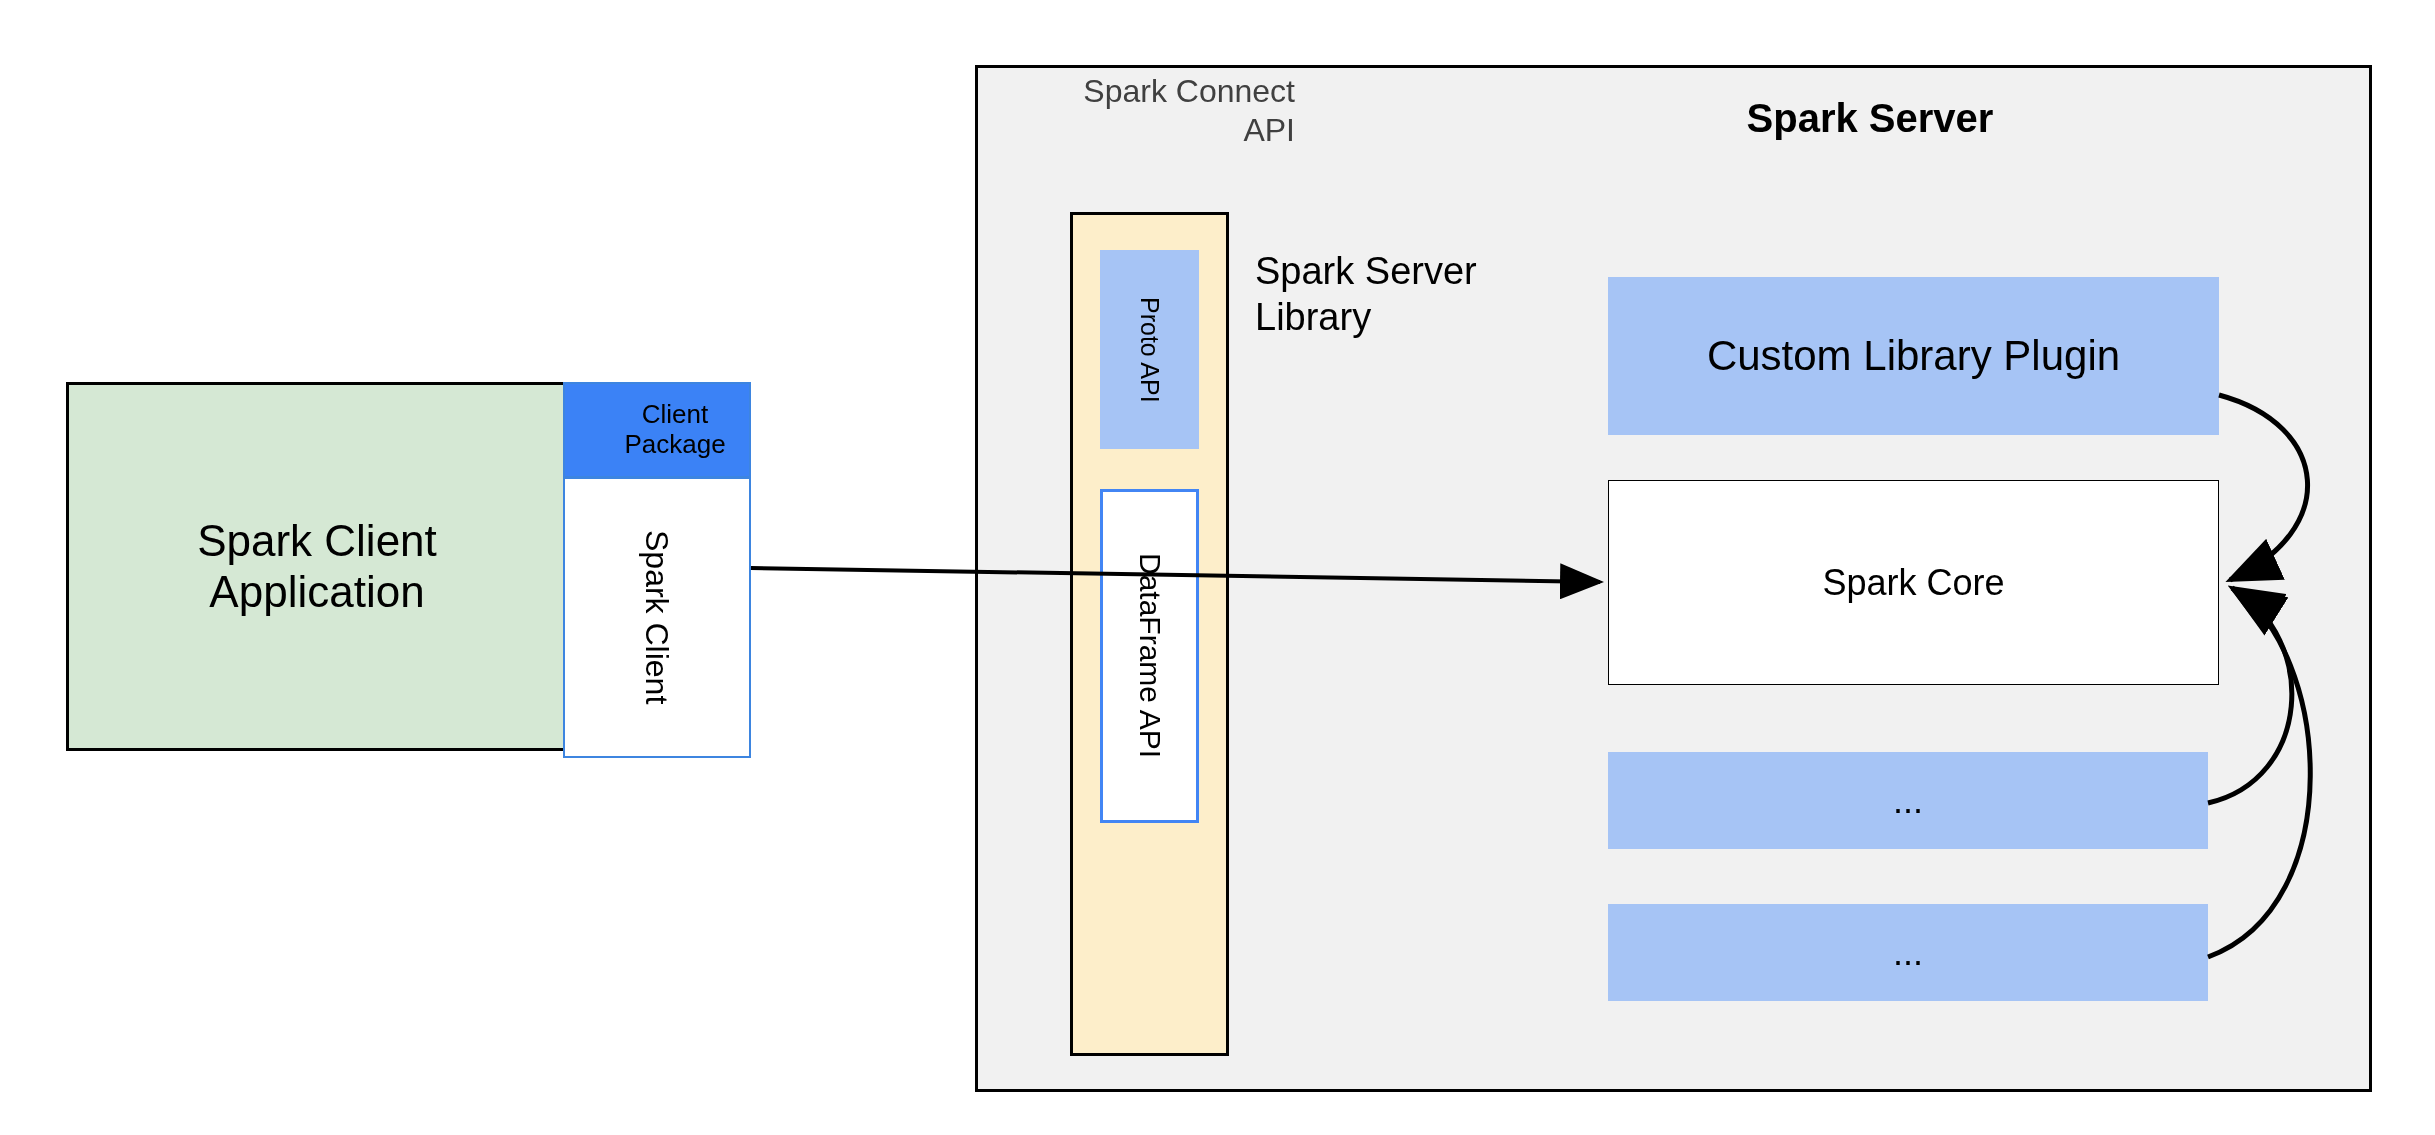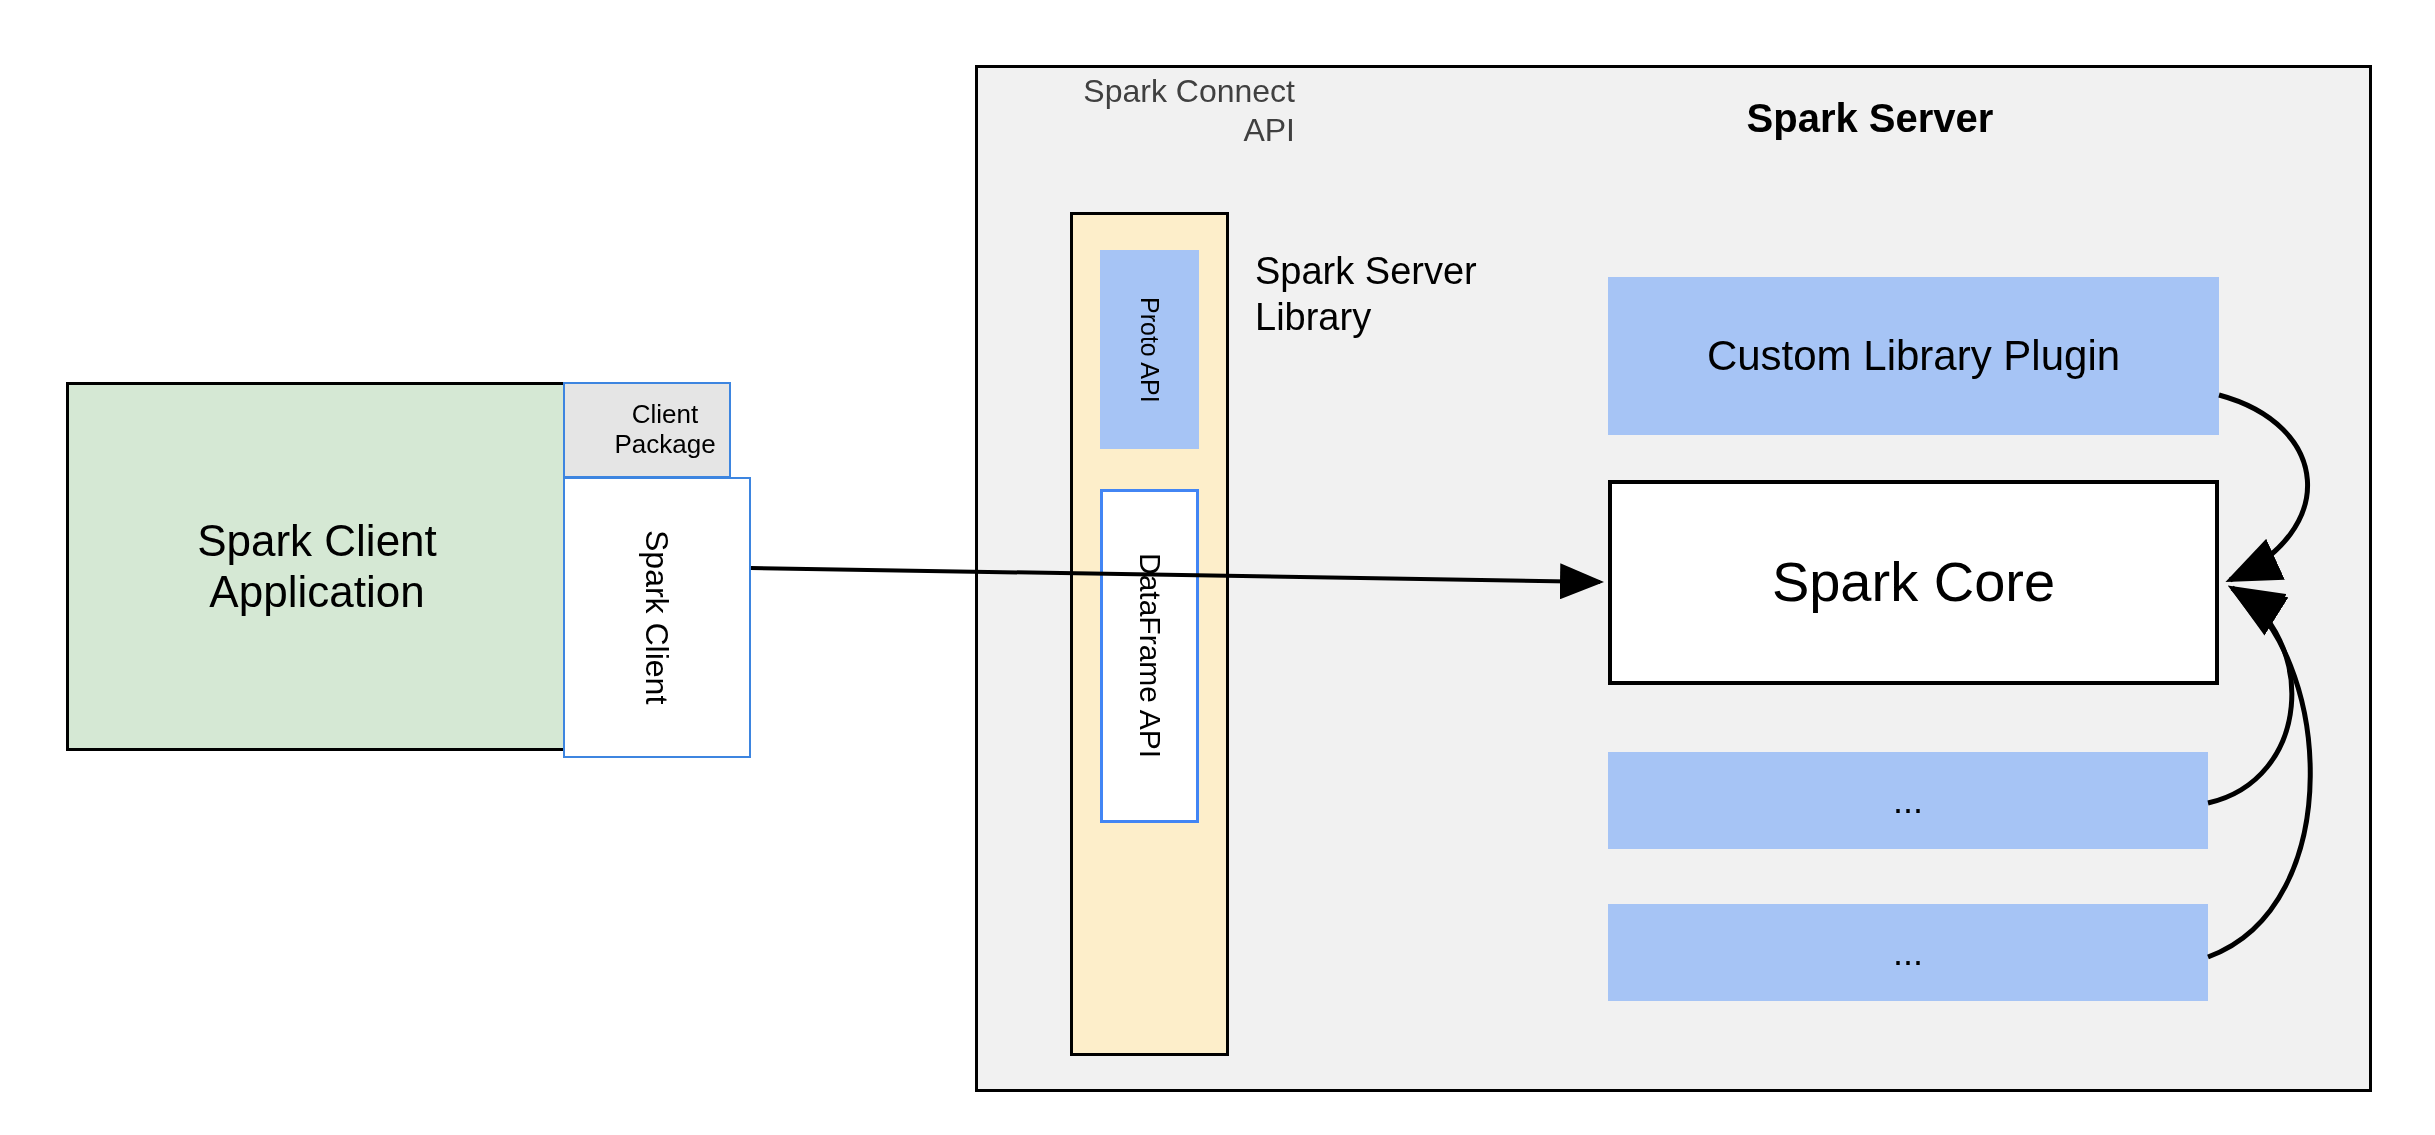--- a/index.html
+++ b/index.html
@@ -34,22 +34,22 @@
     width: 502px; height: 369px;
     background: #d5e8d4;
     border: 3px solid #000000;
     font-size: 44px;
     z-index: 2;
   }
   #client-app-label { white-space: pre-line; }
 
   #client-package-box {
     left: 563px; top: 382px;
-    width: 168px; height: 96px;
-    background: #e5e5e5;
+    width: 188px; height: 96px;
+    background: #3b82f6;
     border: 2px solid #3d85e0;
     font-size: 26px;
     z-index: 4;
     padding-left: 36px;
   }
   #client-package-label { white-space: pre-line; }
 
   #spark-client-box {
     left: 563px; top: 477px;
     width: 188px; height: 281px;
@@ -139,22 +139,22 @@
     background: #a6c4f5;
     border: none;
     font-size: 42px;
     z-index: 3;
     justify-content: center;
   }
   #spark-core-box {
     left: 1608px; top: 480px;
     width: 611px; height: 205px;
     background: #ffffff;
-    border: 4px solid #000000;
-    font-size: 56px;
+    border: 1px solid #000000;
+    font-size: 36px;
     z-index: 3;
   }
   #ellipsis-box-1 {
     left: 1608px; top: 752px;
     width: 600px; height: 97px;
     background: #a6c4f5;
     border: none;
     font-size: 36px;
     z-index: 3;
   }

